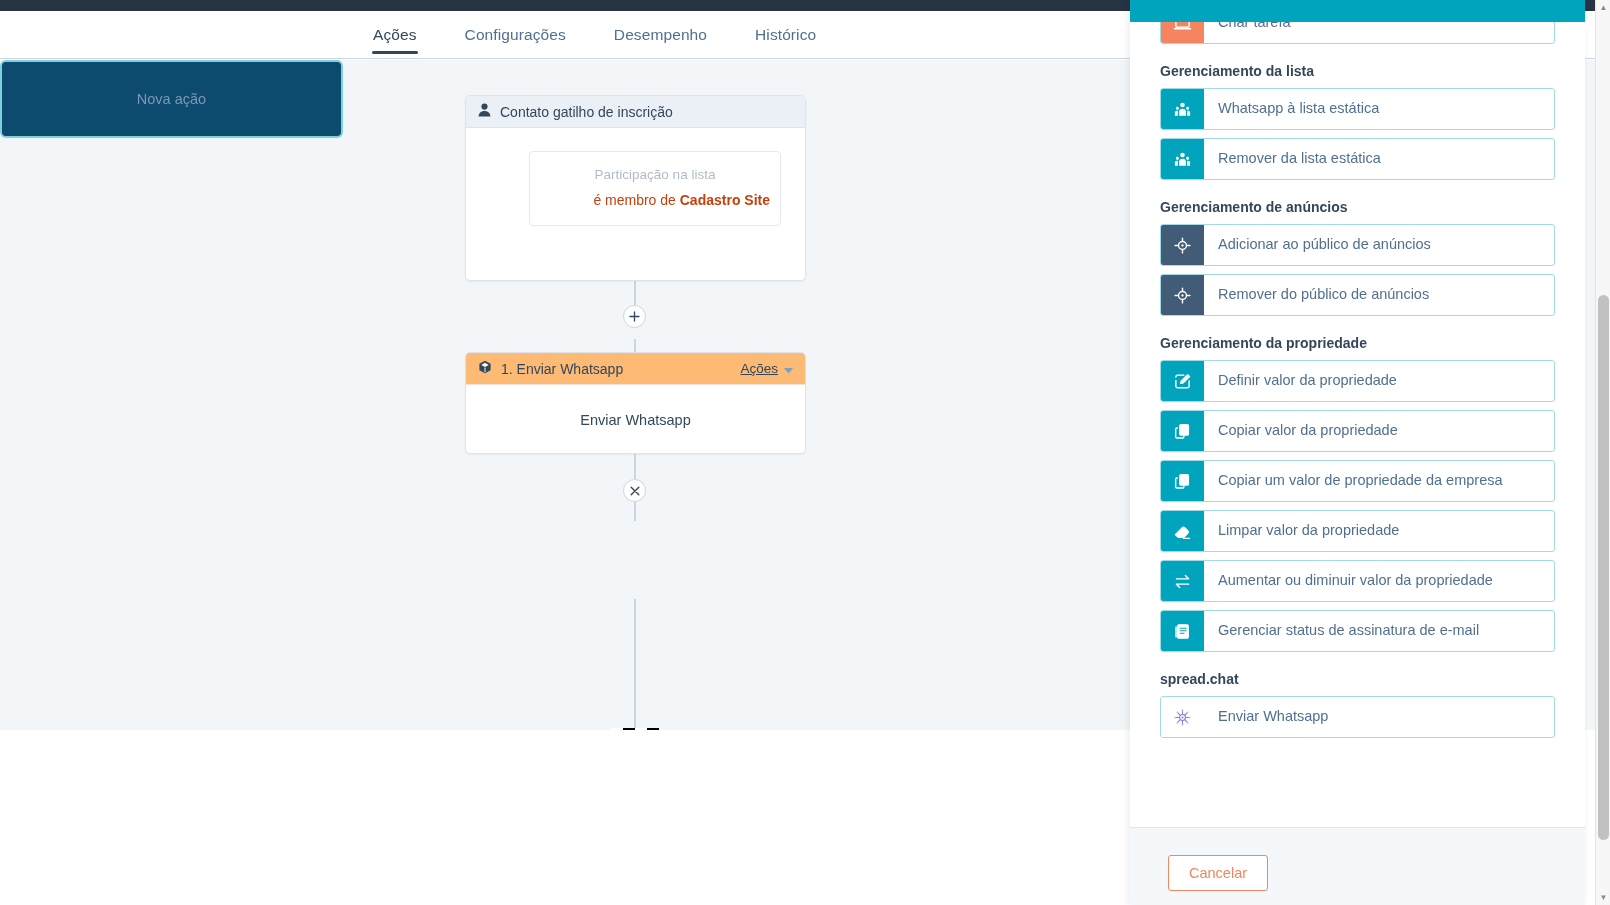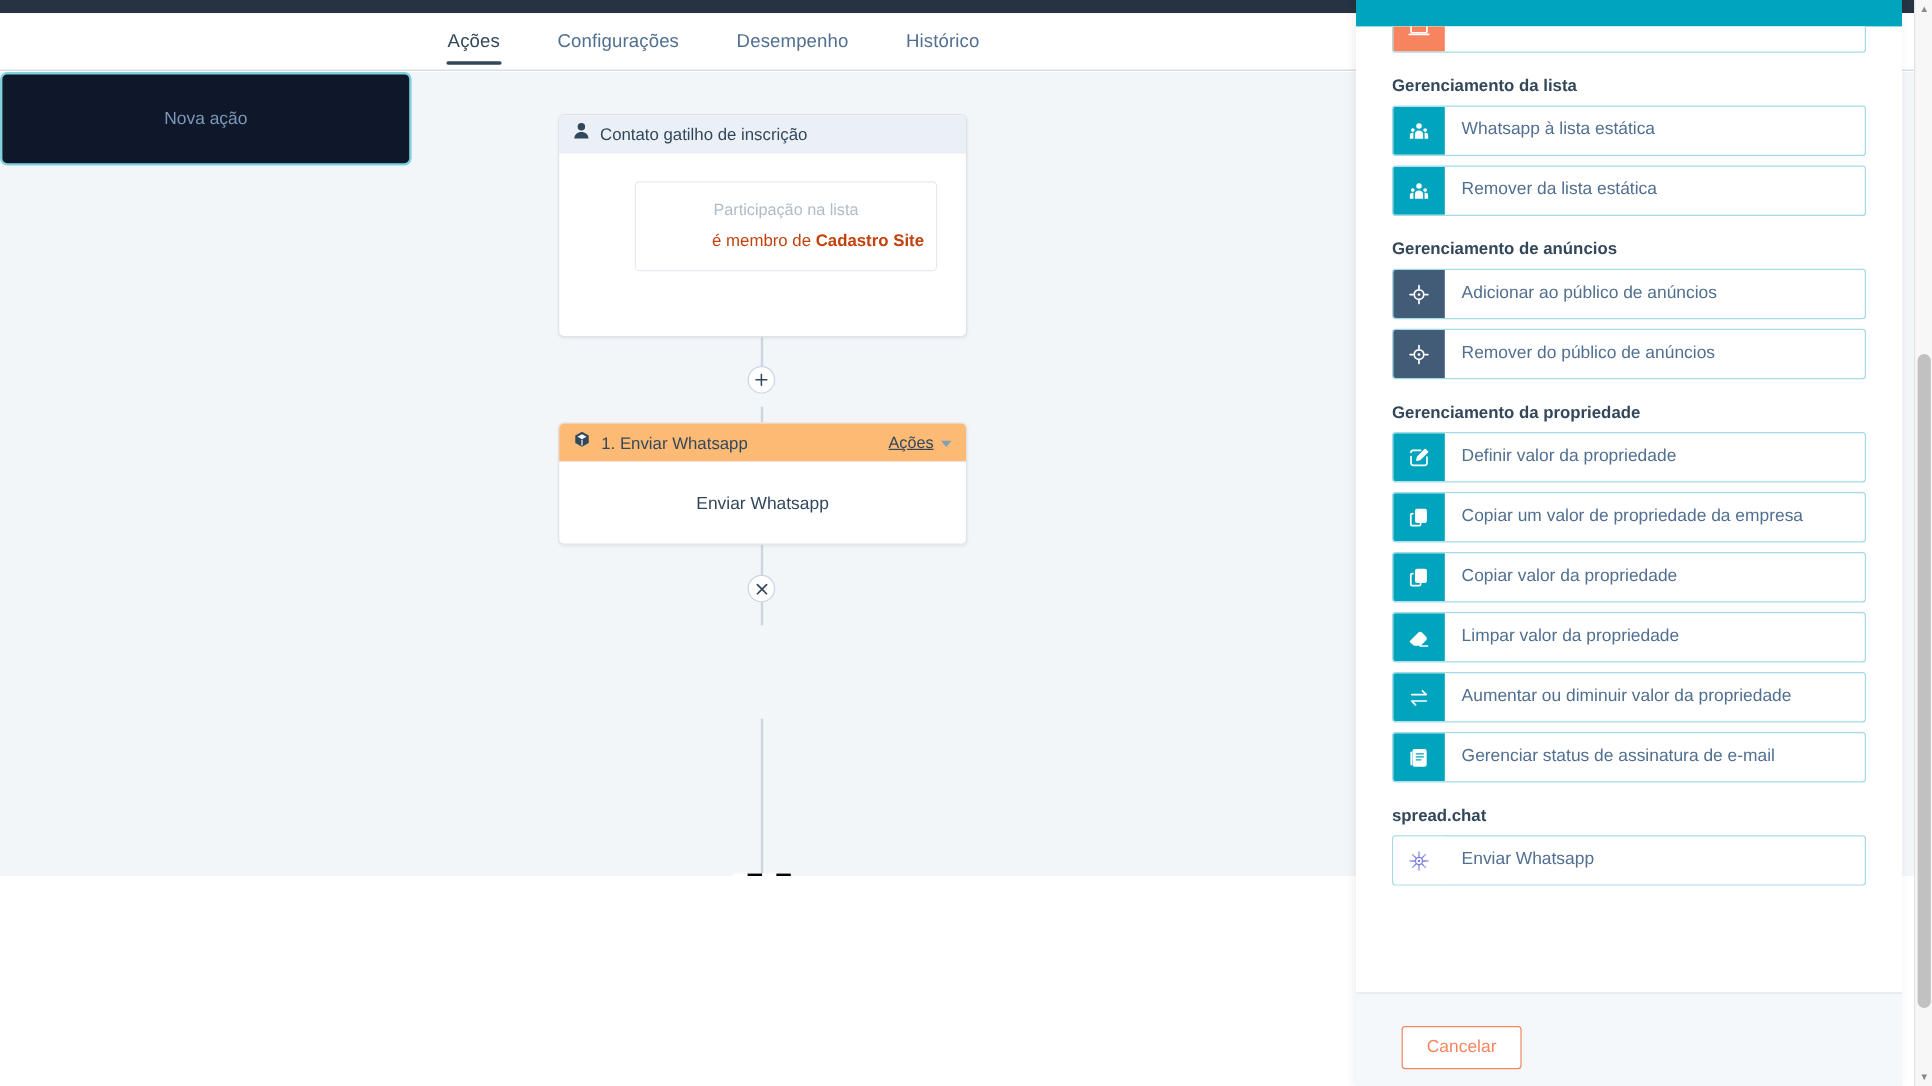--- a/index.html
+++ b/index.html
@@ -108,21 +108,21 @@
     font-size: 13.5px; color: #33475b; text-decoration: underline;
   }
   .action-body {
     height: 69px; display: flex; align-items: center; justify-content: center;
     font-size: 14.5px; color: #33475b;
   }
 
   
   .new-action {
     left: 464px; top: 461px; width: 343px; height: 78px;
-    border: 2px solid #7fd1de; border-radius: 6px; background: #0f172a;
+    border: 2px solid #7fd1de; border-radius: 6px; background: #0c4a6e;
     display: flex; align-items: center; justify-content: center;
     font-size: 14.5px; color: #7c98b6;
     cursor: pointer;
   }
 
   
   .flag { position: absolute; left: 611px; top: 668px; width: 48px; height: 24px; }
   .flag div { position: absolute; width: 12px; height: 12px; }
 
   
@@ -297,20 +297,21 @@
   <div class="panel">
     <div class="panel-header"></div>
     <div class="panel-body" id="panel-host">
         <div class="opt first-cut">
           <div class="opt-icon" style="background: rgb(245, 132, 95);">
             <svg width="19" height="19" viewBox="0 0 20 20" fill="none" stroke="#ffffff" stroke-width="1.5" stroke-linecap="round" stroke-linejoin="round">
               <rect x="3" y="5" width="14" height="9" rx="1.5"></rect>
               <path d="M1.5 15.5h17"></path>
             </svg>
           </div>
+          <div class="opt-label">Criar tarefa</div>
         </div>
         <div class="group-title">Gerenciamento da lista</div>
         <div class="opt">
           <div class="opt-icon" style="background: rgb(0, 164, 189);">
             <svg width="19" height="19" viewBox="0 0 20 20" fill="none" stroke="#ffffff" stroke-width="1.5" stroke-linecap="round" stroke-linejoin="round">
               <circle cx="10" cy="5.2" r="2.4" fill="#fff" stroke="none"></circle>
               <path d="M6.4 16.5v-4.2c0-1.8 1.6-3 3.6-3s3.6 1.2 3.6 3v4.2z" fill="#fff" stroke="none"></path>
               <path d="M4.6 7.2c.9 0 1.6.7 1.6 1.6S5.5 10.4 4.6 10.4 3 9.7 3 8.8s.7-1.6 1.6-1.6z" fill="#fff" stroke="none"></path>
               <path d="M2 16.5v-3.3c0-1.2.9-2 2.2-2h.9v5.3z" fill="#fff" stroke="none"></path>
               <path d="M15.4 7.2c.9 0 1.6.7 1.6 1.6s-.7 1.6-1.6 1.6-1.6-.7-1.6-1.6.7-1.6 1.6-1.6z" fill="#fff" stroke="none"></path>
@@ -364,30 +365,30 @@
           </div>
           <div class="opt-label">Definir valor da propriedade</div>
         </div>
         <div class="opt">
           <div class="opt-icon" style="background: rgb(0, 164, 189);">
             <svg width="19" height="19" viewBox="0 0 20 20" fill="none" stroke="#ffffff" stroke-width="1.5" stroke-linecap="round" stroke-linejoin="round">
               <rect x="7.2" y="2.8" width="9" height="11" rx="1.2" fill="#fff" stroke="#fff"></rect>
               <path d="M4.6 6.4H4a1.2 1.2 0 00-1.2 1.2v8a1.2 1.2 0 001.2 1.2h6.2a1.2 1.2 0 001.2-1.2v-.6" stroke="#fff"></path>
             </svg>
           </div>
-          <div class="opt-label">Copiar um valor de propriedade da empresa</div>
+          <div class="opt-label">Copiar valor da propriedade</div>
         </div>
         <div class="opt">
           <div class="opt-icon" style="background: rgb(0, 164, 189);">
             <svg width="19" height="19" viewBox="0 0 20 20" fill="none" stroke="#ffffff" stroke-width="1.5" stroke-linecap="round" stroke-linejoin="round">
               <rect x="7.2" y="2.8" width="9" height="11" rx="1.2" fill="#fff" stroke="#fff"></rect>
               <path d="M4.6 6.4H4a1.2 1.2 0 00-1.2 1.2v8a1.2 1.2 0 001.2 1.2h6.2a1.2 1.2 0 001.2-1.2v-.6" stroke="#fff"></path>
             </svg>
           </div>
-          <div class="opt-label">Copiar valor da propriedade</div>
+          <div class="opt-label">Copiar um valor de propriedade da empresa</div>
         </div>
         <div class="opt">
           <div class="opt-icon" style="background: rgb(0, 164, 189);">
             <svg width="19" height="19" viewBox="0 0 20 20" fill="none" stroke="#ffffff" stroke-width="1.5" stroke-linecap="round" stroke-linejoin="round">
               <path d="M2.6 13.3l7.2-7.2a1.8 1.8 0 012.5 0l3.2 3.2a1.8 1.8 0 010 2.5l-4.4 4.4H5.9z" fill="#fff" stroke="#fff"></path>
               <path d="M11 17.2h6.4" stroke="#fff"></path>
             </svg>
           </div>
           <div class="opt-label">Limpar valor da propriedade</div>
         </div>

